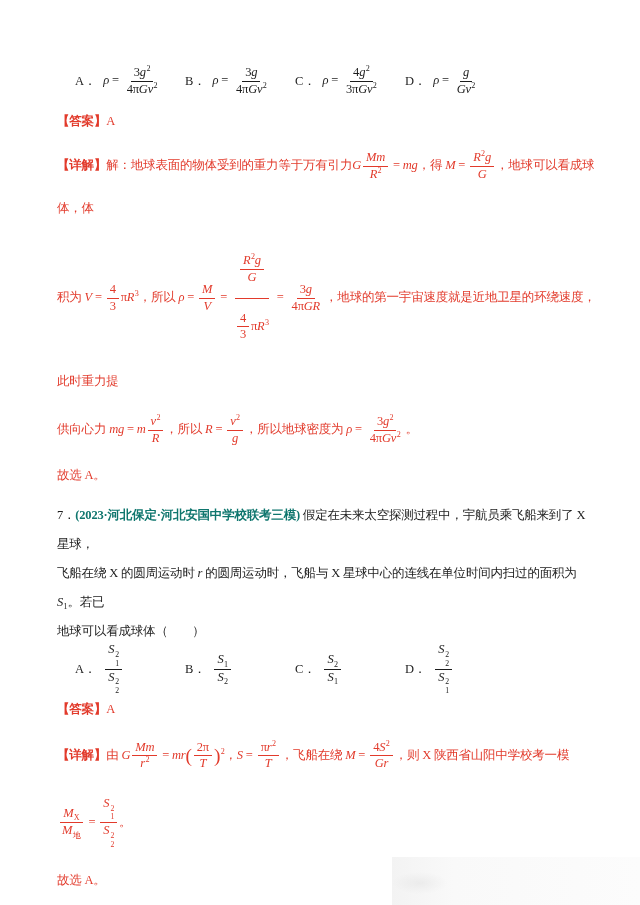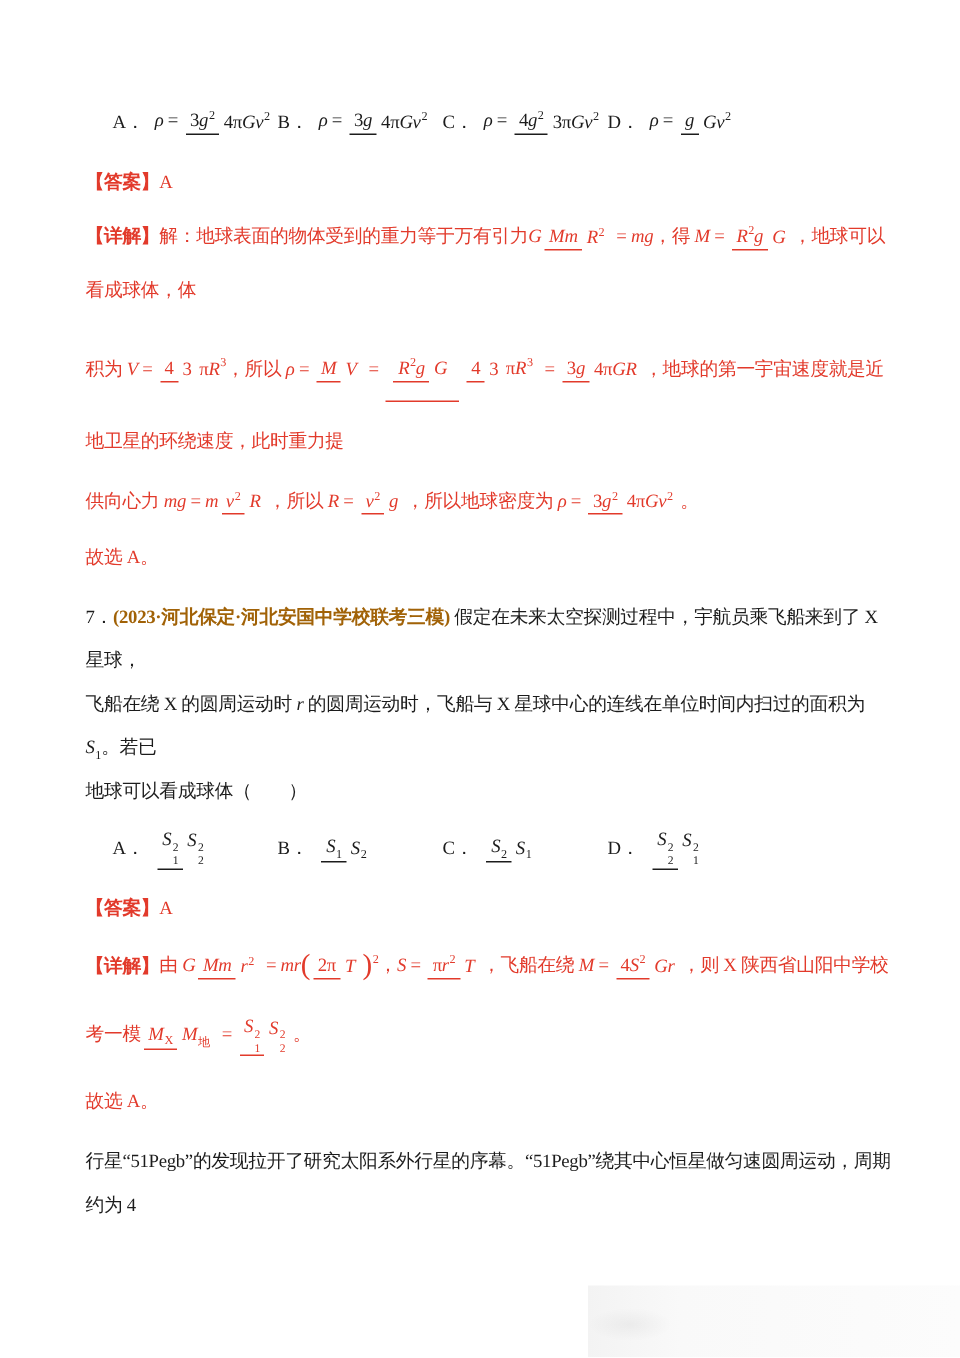--- a/index.html
+++ b/index.html
@@ -2,27 +2,27 @@
 <html><head>
 <meta charset="utf-8">
 <style>
   html,body{margin:0;padding:0;background:#ffffff;}
   .page{position:relative;width:640px;height:905px;background:#fff;overflow:hidden;
         font-family:"Liberation Serif","DejaVu Serif",serif;color:#1c1c1c;}
   .content{position:absolute;left:57px;top:58px;width:540px;}
   .line{font-size:12.5px;line-height:29px;letter-spacing:-0.2px;}
   .red{color:#e23a2b;}
   .b{font-weight:bold;margin-top:28px;}
-  .src{color:#a16207;font-weight:bold;}
+  .src{color:#0f766e;font-weight:bold;}
   .var{font-style:italic;font-family:"Liberation Serif","DejaVu Serif",serif;}
   .sup{font-size:0.65em;vertical-align:super;line-height:1;margin-left:0.5px;}
   .sub{font-size:0.65em;vertical-align:sub;line-height:1;margin-left:0.5px;}
   .ss{display:inline-flex;flex-direction:column;align-items:flex-start;
       font-size:0.62em;line-height:1.15;vertical-align:-0.45em;margin-left:1px;}
-  .frac{display:inline-flex;flex-direction:row;align-items:center;vertical-align:middle;
+  .frac{display:inline-flex;flex-direction:column;align-items:center;vertical-align:middle;
         margin:12px 2px;line-height:1.25;text-align:center;}
   .fn{display:block;border-bottom:1px solid currentColor;padding:0 3px;}
   .fd{display:block;padding:0 3px;}
   .bp{font-size:1.55em;line-height:0;vertical-align:middle;font-weight:400;}
   .opts{display:flex;align-items:center;padding-left:18px;}
   .opt{display:inline-flex;align-items:center;width:110px;}
   .opt:last-child{width:auto;}
   .olabel{margin-right:7px;}
   .opts-tall{height:47px;margin-bottom:3px;}
   .ans{line-height:26px;margin:2px 0 2px 0;}

